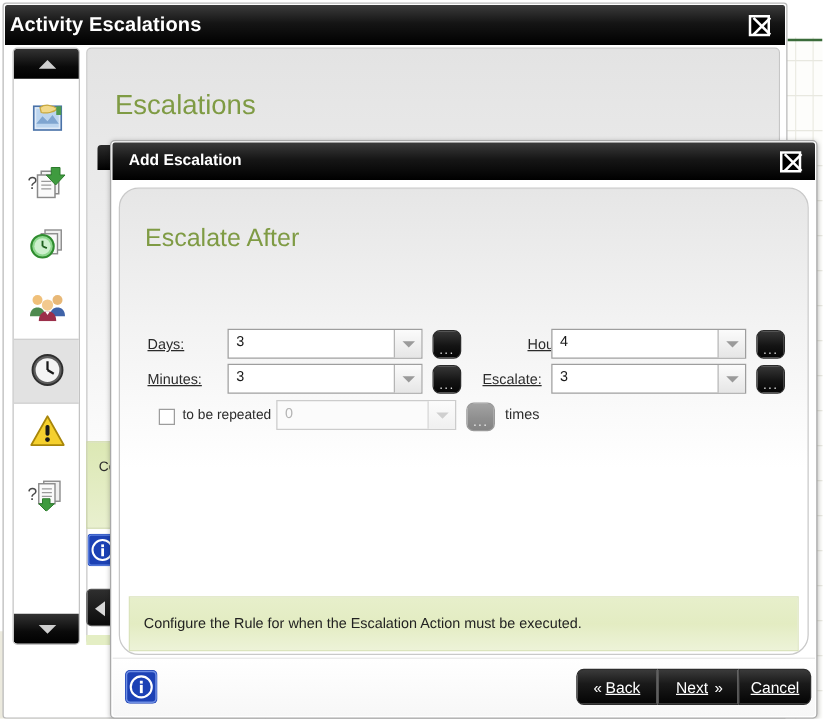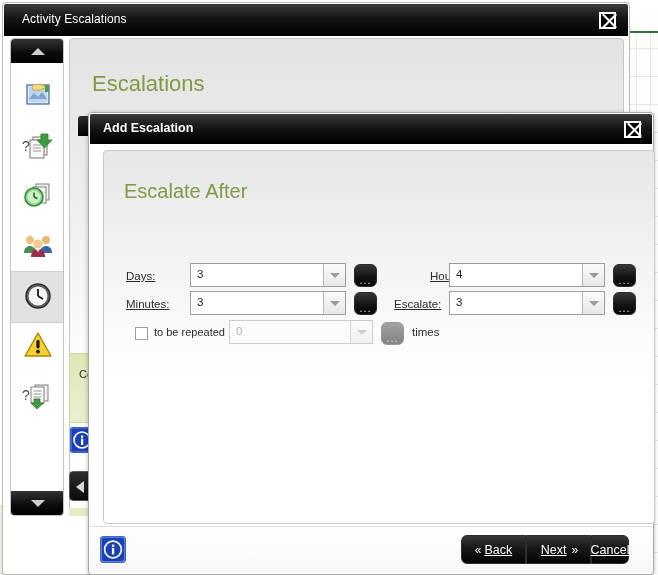--- a/index.html
+++ b/index.html
@@ -52,22 +52,22 @@
     border-radius: 3px;
     box-sizing: border-box;
   }
   .outer-titlebar {
     position: absolute; left: 1px; top: 1px; right: 1px; height: 32px;
     background: linear-gradient(to bottom, #3b3b3b 0%, #151515 45%, #000000 100%);
     border-radius: 2px 2px 0 0;
     box-sizing: border-box;
   }
   .outer-title {
-    position: absolute; left: 18px; top: 8px;
-    color: #ffffff; font-size: 12px; font-weight: normal;
+    position: absolute; left: 4px; top: 8px;
+    color: #ffffff; font-size: 16px; font-weight: bold;
     letter-spacing: 0.1px;
     white-space: nowrap;
   }
   .close-btn {
     position: absolute; width: 17px; height: 17px;
     border: 2px solid #ffffff;
     box-sizing: border-box;
     background: #000000;
     cursor: pointer;
   }
@@ -187,25 +187,25 @@
     border-radius: 2px 2px 0 0;
   }
   .dlg-title {
     position: absolute; left: 13px; top: 7px;
     color: #ffffff; font-size: 12.5px; font-weight: bold;
     white-space: nowrap;
   }
   .dlg-close { right: 11px; top: 7px; }
 
   .dlg-body {
-    position: absolute; left: 14px; top: 37px;
+    position: absolute; left: 6px; top: 37px;
     width: 552px; height: 374px;
     background: linear-gradient(to bottom, #e6e6e6 0%, #f3f3f3 30%, #ffffff 60%, #ffffff 100%);
     border: 1px solid #c9c9c9;
-    border-radius: 4px;
+    border-radius: 16px;
     box-sizing: border-box;
   }
   .dlg-heading {
     position: absolute; left: 20px; top: 29px;
     font-size: 20px; color: #7f9b44;
   }
   .fld-label {
     position: absolute;
     font-size: 11.5px; color: #2b2b2b;
     white-space: nowrap;
@@ -544,20 +544,23 @@
       <div class="chk-label" style="left:50px; top:175px;">to be repeated</div>
       <div class="combo disabled" style="left:125px; top:169px; width:144px;">
         <div class="combo-val">0</div>
         <div class="combo-arrow"></div>
       </div>
       <div class="ellipsis-btn disabled" style="left:277px; top:171px;">
         <span>...</span>
       </div>
       <div class="times-label" style="left:308px; top:175px;">times</div>
 
+      <div class="hint-bar" style="left:7px; top:326px; width:536px; height:44px;">
+        <div class="hint-text">Configure the Rule for when the Escalation Action must be executed.</div>
+      </div>
     </div>
 
     <div class="dlg-footer">
       <div class="footer-info">
         <svg width="26" height="27" viewBox="0 0 26 27">
           <rect x="0" y="0" width="26" height="27" rx="4" fill="#1c41b5"></rect>
           <rect x="1.2" y="1.2" width="23.6" height="24.6" rx="3" fill="none" stroke="#6f8fe4" stroke-width="1.2"></rect>
           <circle cx="13" cy="13.5" r="8.4" fill="none" stroke="#ffffff" stroke-width="1.7"></circle>
           <rect x="11.9" y="8.6" width="2.3" height="2.3" fill="#ffffff"></rect>
           <rect x="11.9" y="11.9" width="2.3" height="6.6" fill="#ffffff"></rect>
@@ -565,19 +568,19 @@
       </div>
 
       <div class="btn left" style="left:371px; width:65px;">
         <span class="chevs">«</span>
         <span><u>Back</u></span>
       </div>
       <div class="btn mid" style="left:436px; width:65px;">
         <span><u>Next</u></span>
         <span class="chevs">»</span>
       </div>
-      <div class="btn right" style="left:501px; width:38px;">
+      <div class="btn right" style="left:501px; width:58px;">
         <span><u>Cancel</u></span>
       </div>
     </div>
   </div>
 
 </div>
 
 </body></html>

